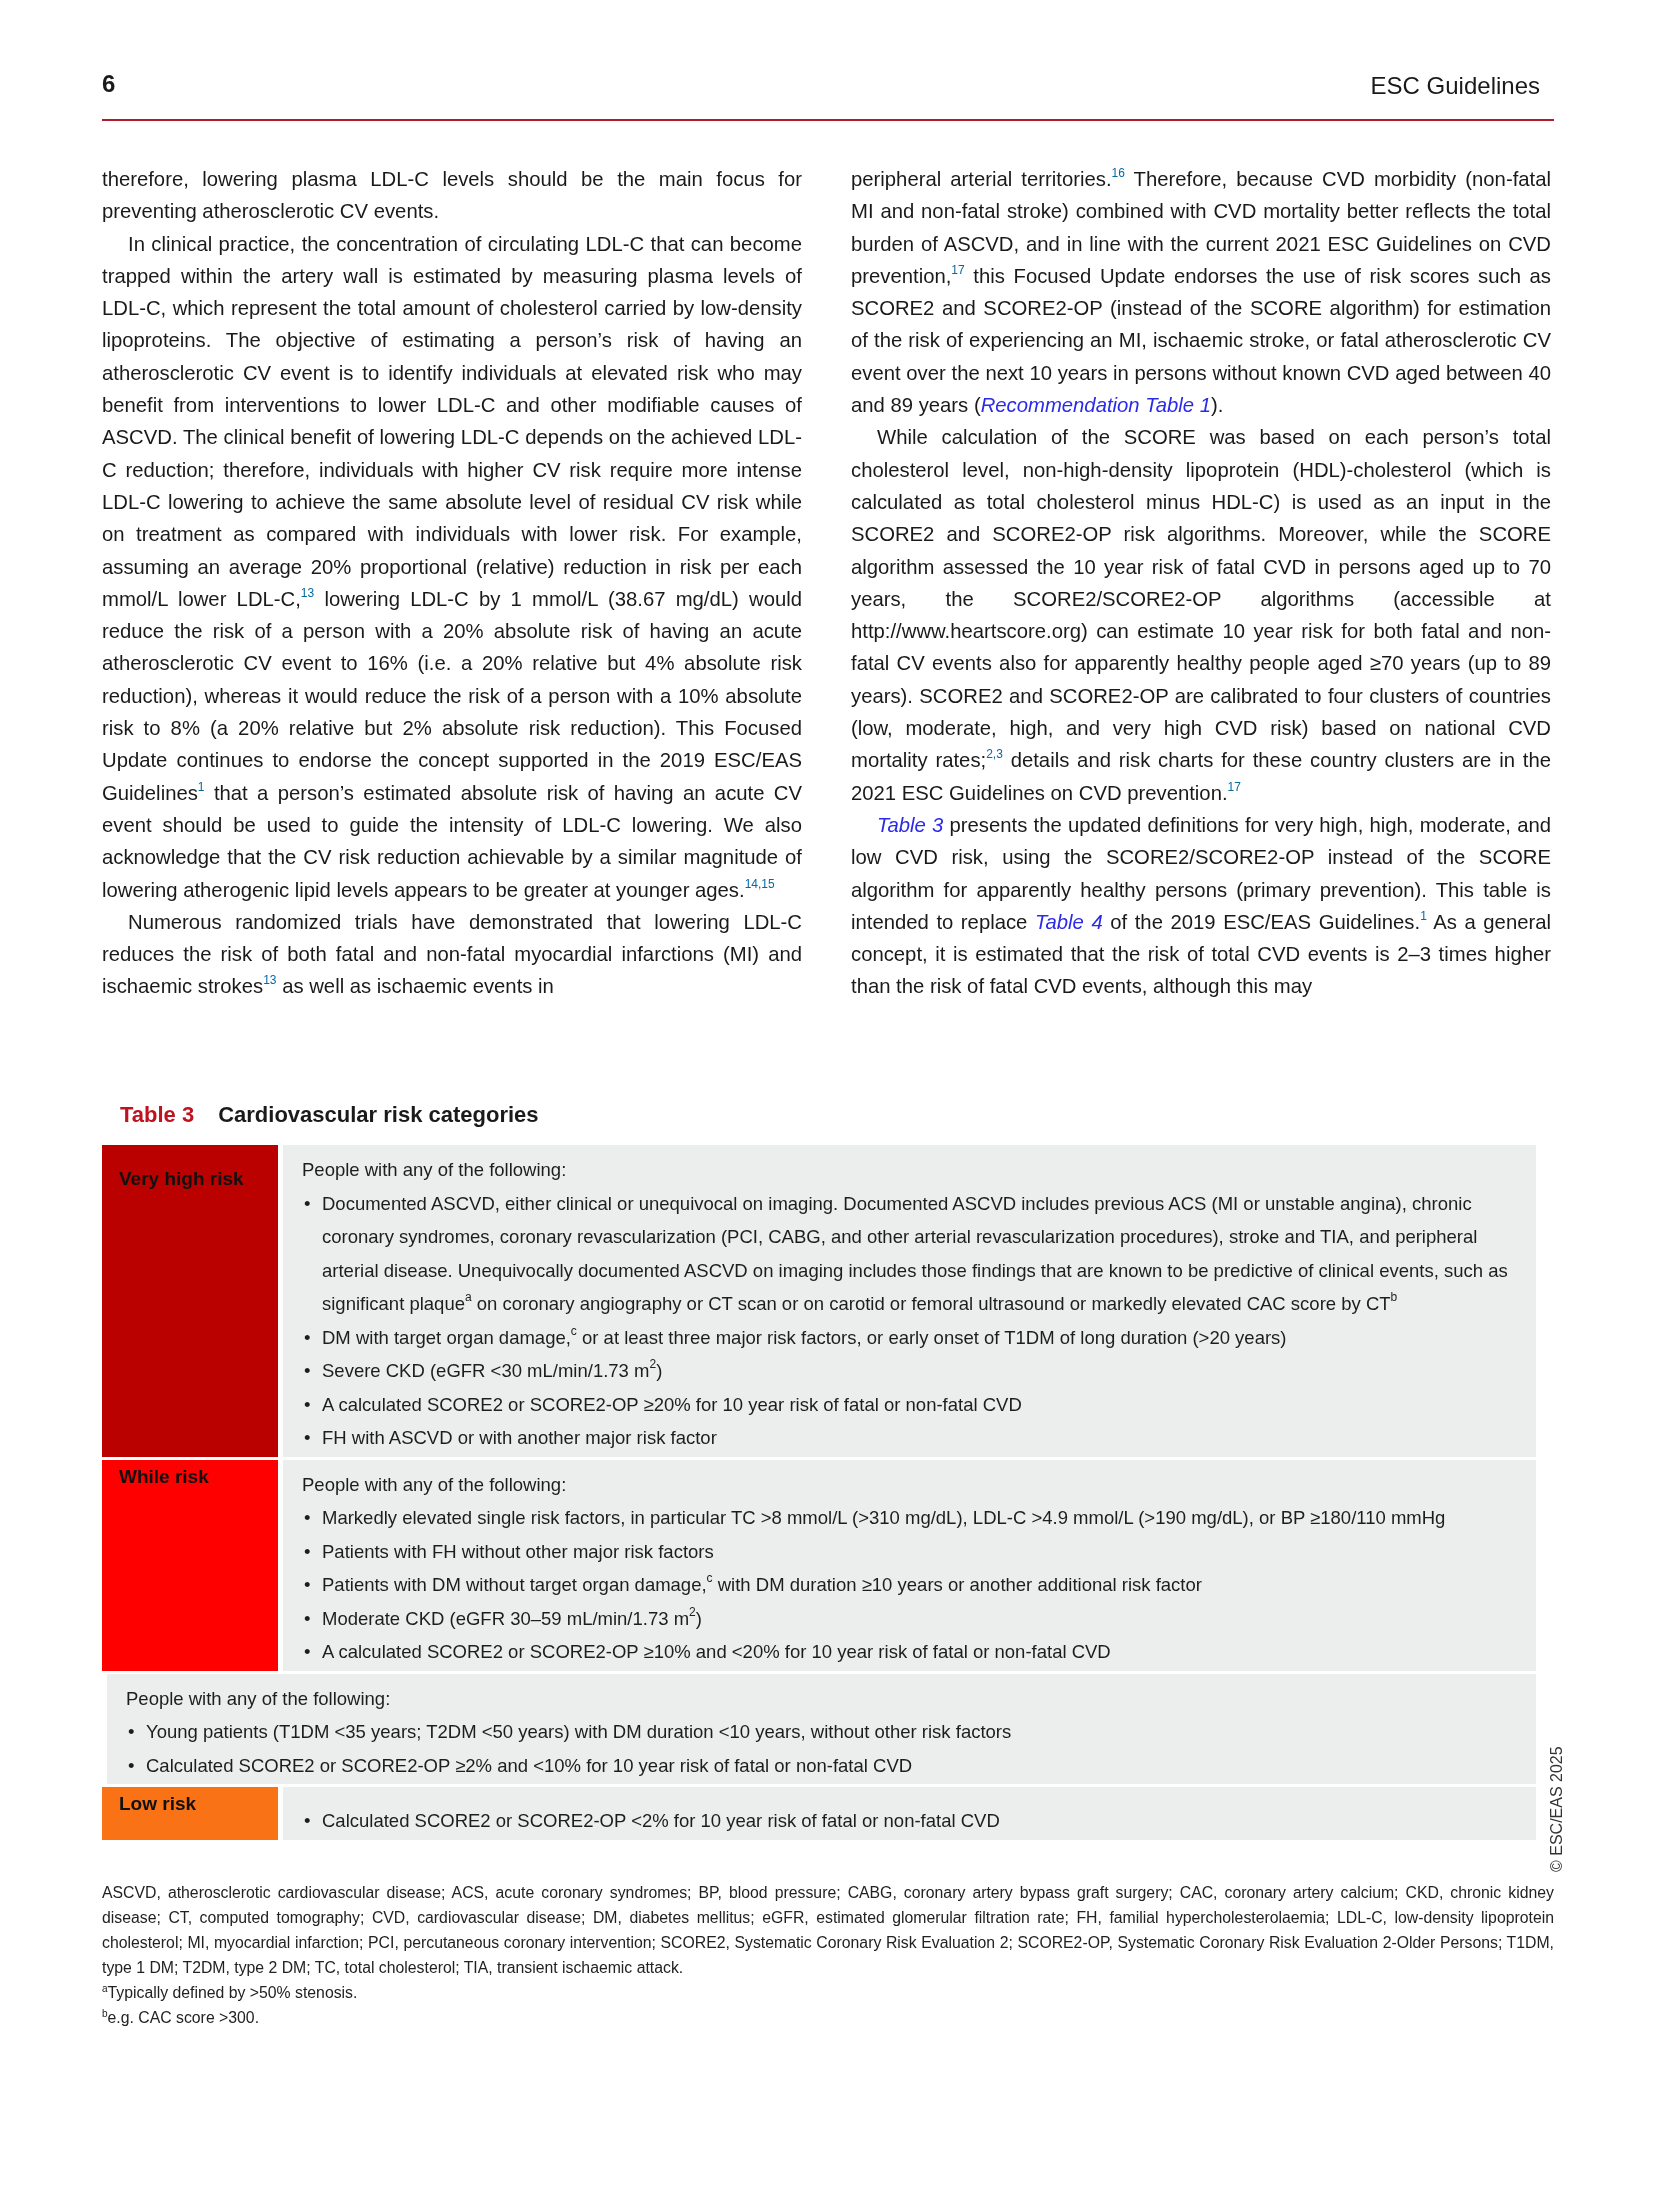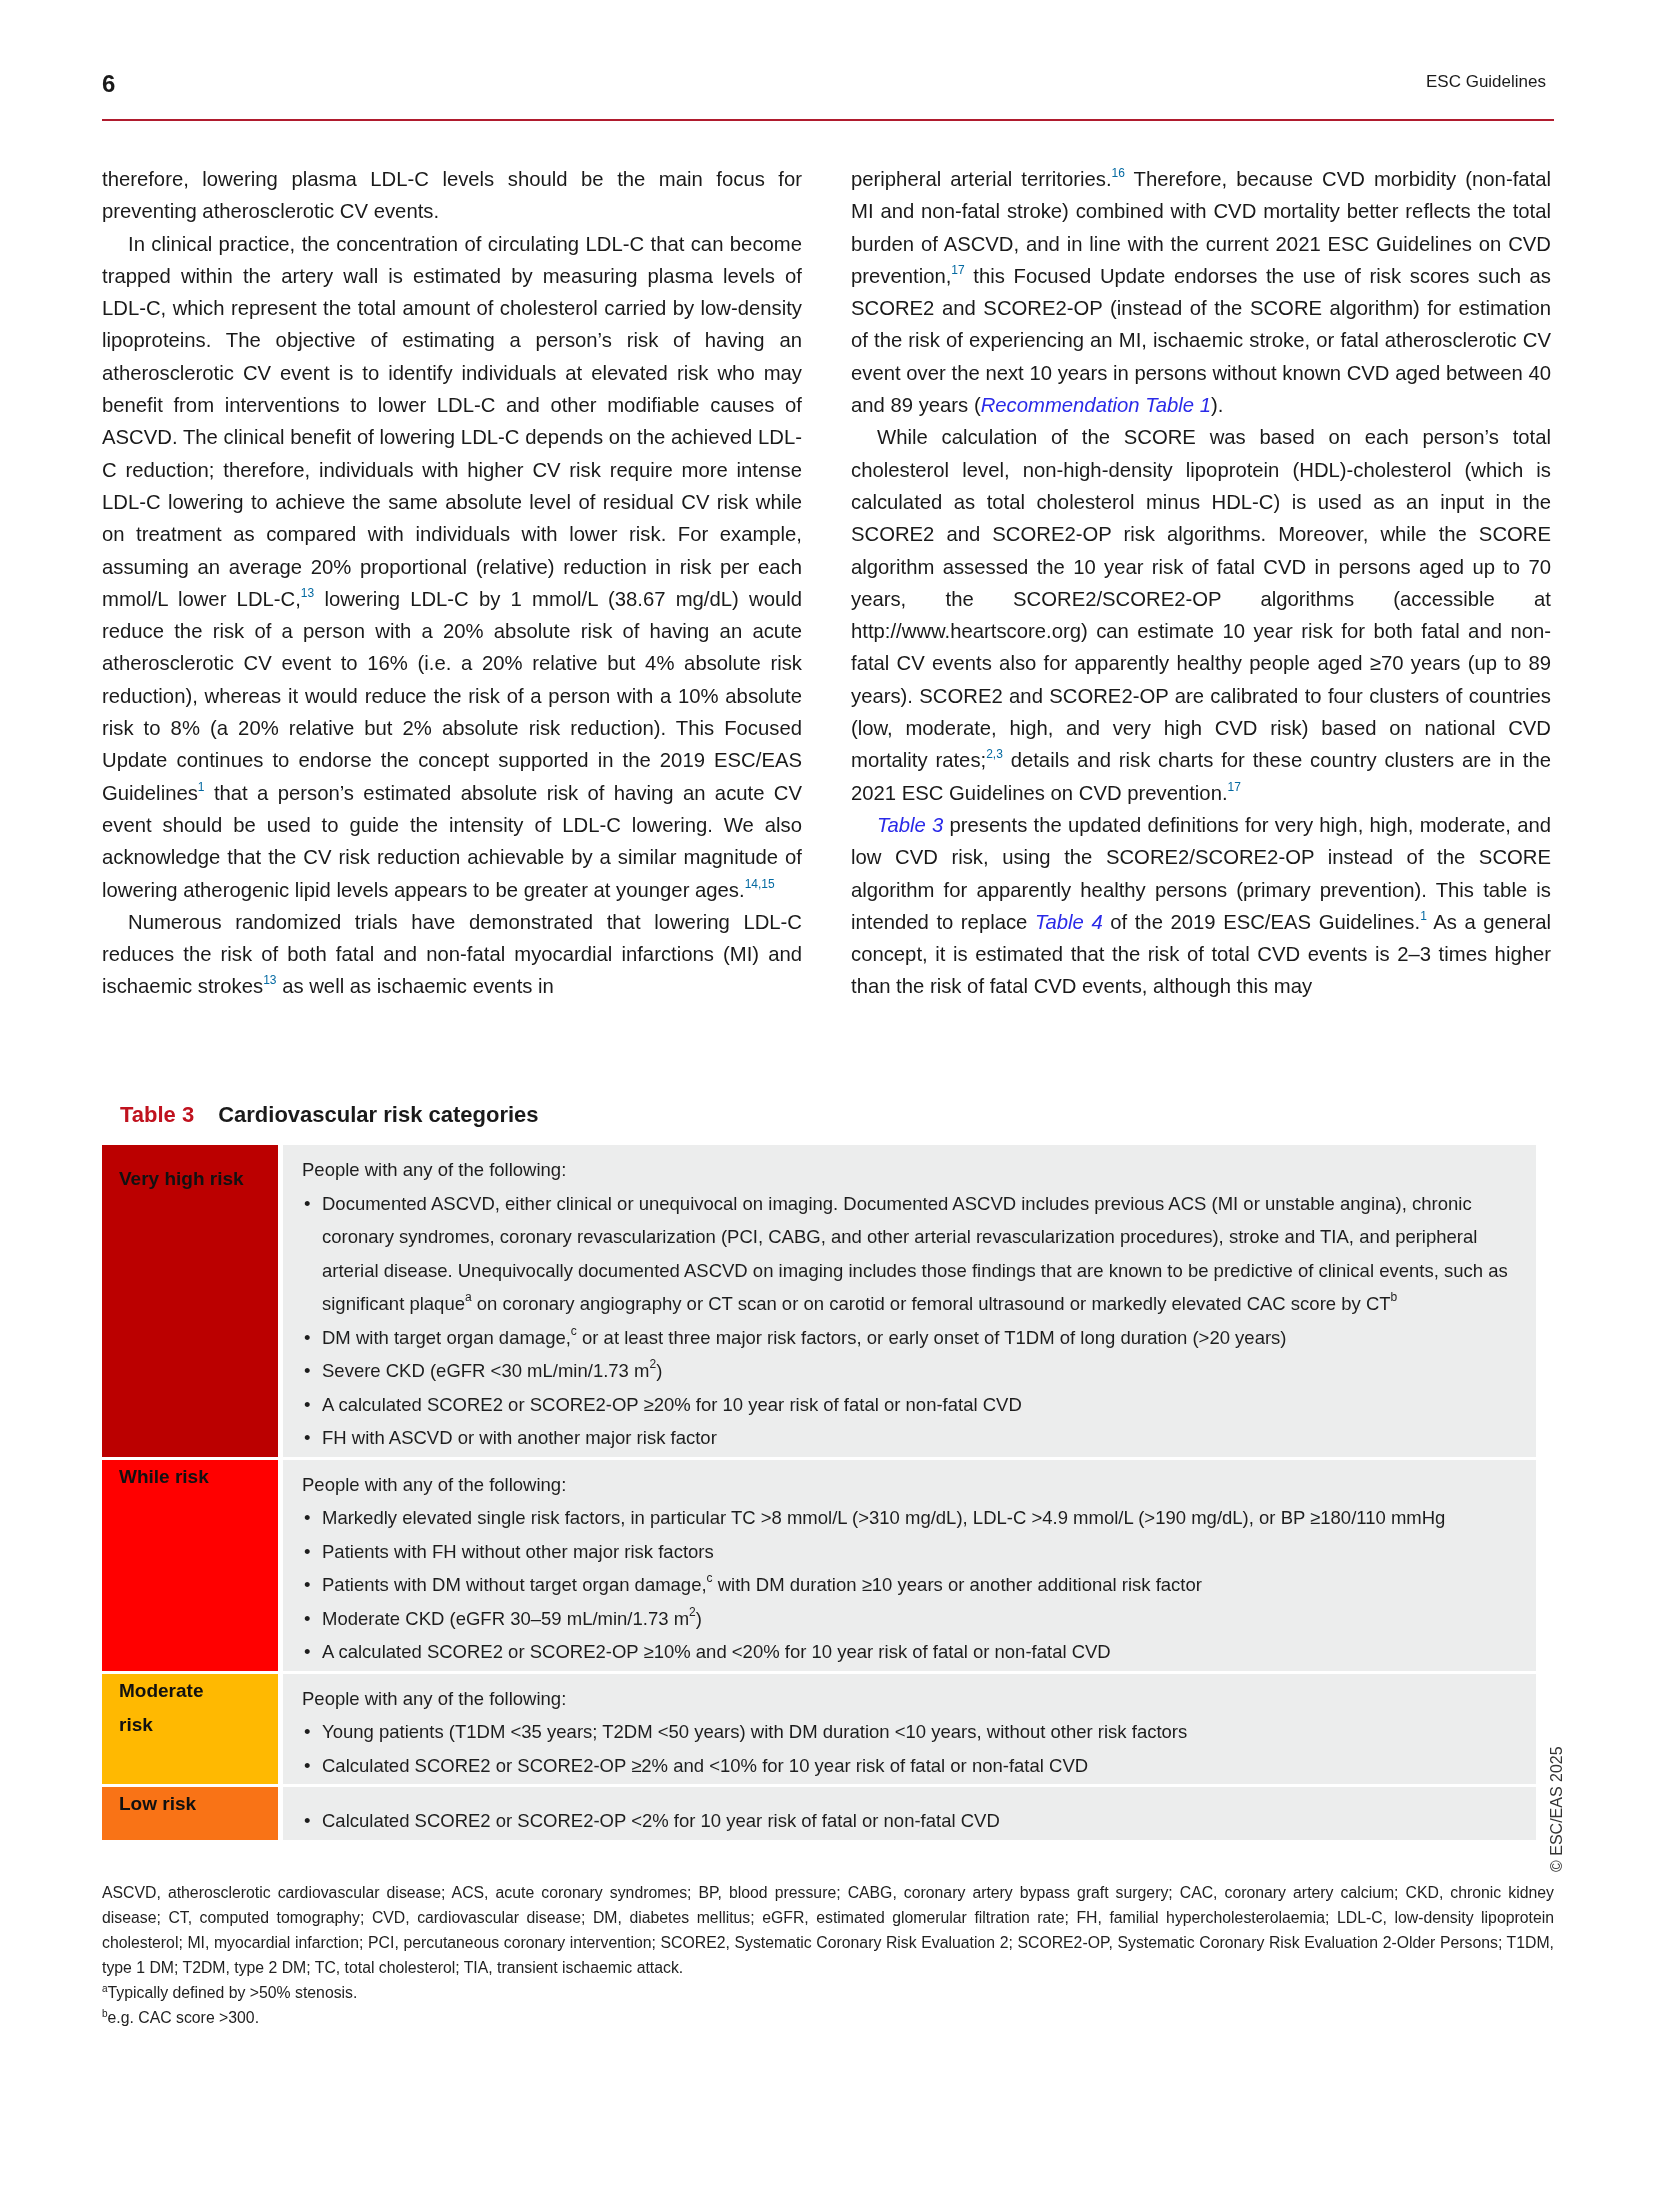--- a/index.html
+++ b/index.html
@@ -1,19 +1,19 @@
 <!DOCTYPE html>
 <html><head>
 <meta charset="utf-8">
 <style>
   html, body { margin: 0; padding: 0; background: #ffffff; }
   body { width: 1654px; height: 2205px; position: relative; font-family: "Liberation Sans", sans-serif; color: #1a1a1a; }
   .page-header { position: absolute; left: 102px; top: 70px; width: 1452px; height: 30px; }
   .page-num { position: absolute; left: 0; top: 0; font-size: 24px; font-weight: bold; }
-  .running-head { position: absolute; right: 8px; top: 2px; font-size: 17px; }
+  .running-head { position: absolute; right: 14px; top: 2px; font-size: 24px; }
   .header-rule { position: absolute; left: 102px; top: 119px; width: 1452px; height: 2px; background: #b01c2e; }
   .col { position: absolute; top: 163px; width: 700px; font-size: 20.3px; line-height: 32.3px; text-align: justify; }
   .col-left { left: 102px; }
   .col-right { left: 851px; }
   .col p { margin: 0; }
   .col p.indent { text-indent: 26px; }
   sup { font-size: 12px; line-height: 0; vertical-align: 9px; }
   .ref { color: #0369a1; }
   .link { color: #2a2ae8; font-style: italic; }
   .table-title { position: absolute; left: 120px; top: 1102px; font-size: 22px; font-weight: bold; }
@@ -88,21 +88,20 @@
         <li>Markedly elevated single risk factors, in particular TC &gt;8 mmol/L (&gt;310 mg/dL), LDL-C &gt;4.9 mmol/L (&gt;190 mg/dL), or BP ≥180/110 mmHg</li>
         <li>Patients with FH without other major risk factors</li>
         <li><span>Patients with DM without target organ damage,</span><sup>c</sup><span> with DM duration ≥10 years or another additional risk factor</span></li>
         <li><span>Moderate CKD (eGFR 30–59 mL/min/1.73 m</span><sup>2</sup><span>)</span></li>
         <li>A calculated SCORE2 or SCORE2-OP ≥10% and &lt;20% for 10 year risk of fatal or non-fatal CVD</li>
       </ul>
     </div>
   </div>
 
   <div class="risk-row row-m">
-    <div class="risk-label" style="width:176px;padding-right:60px;">Moderate risk</div>
     <div class="risk-content">
       <p class="intro">People with any of the following:</p>
       <ul>
         <li>Young patients (T1DM &lt;35 years; T2DM &lt;50 years) with DM duration &lt;10 years, without other risk factors</li>
         <li>Calculated SCORE2 or SCORE2-OP ≥2% and &lt;10% for 10 year risk of fatal or non-fatal CVD</li>
       </ul>
     </div>
   </div>
 
   <div class="risk-row row-l">

